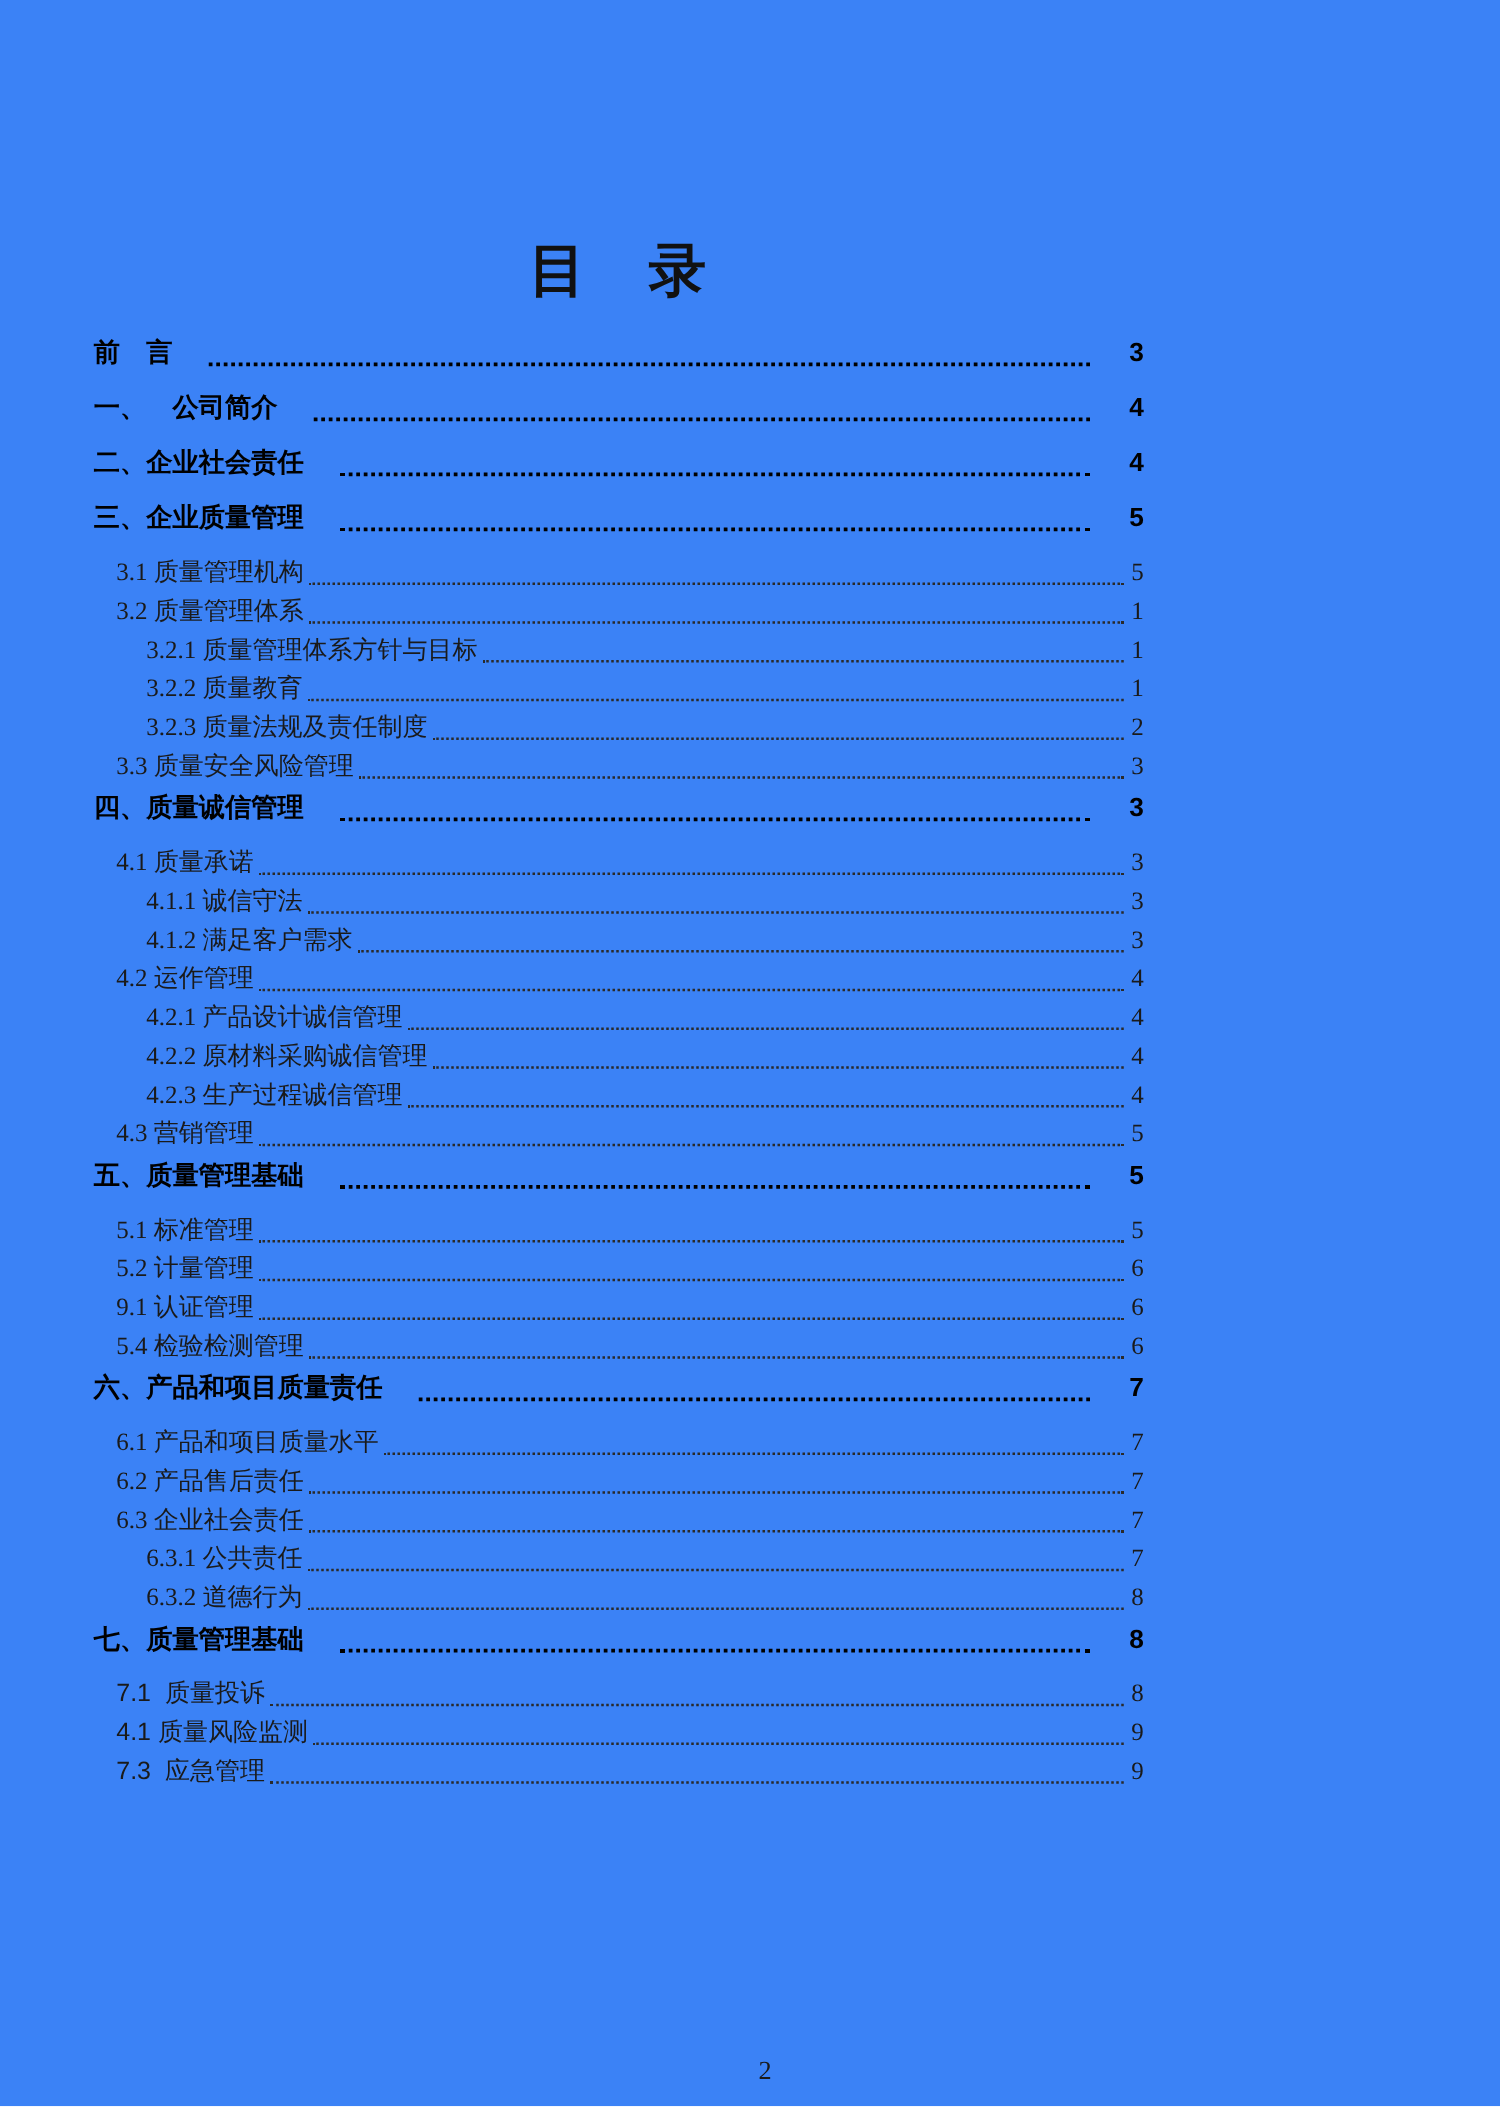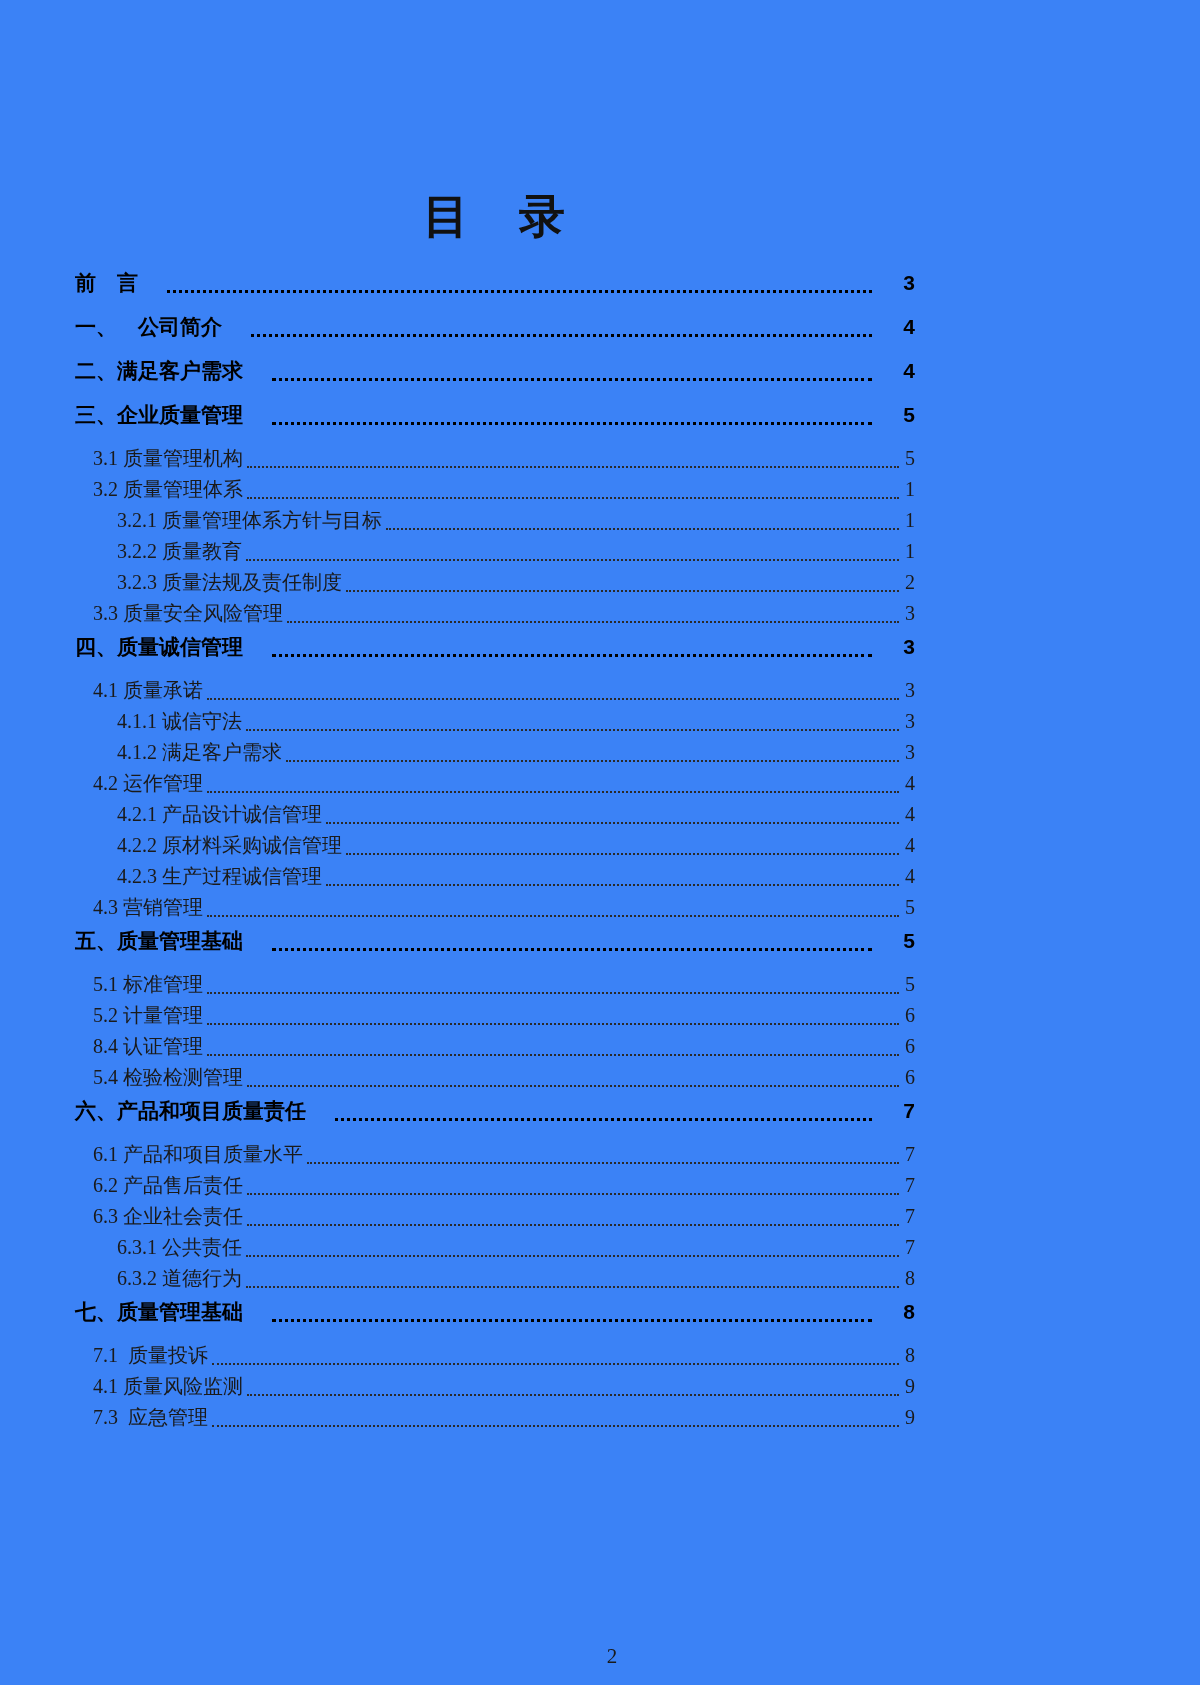--- a/index.html
+++ b/index.html
@@ -56,21 +56,21 @@
     gap: 25px;
   }
   .lvl1 .leader { border-bottom: 3px dotted #000000; margin-bottom: 5px; }
   .lvl1 .toc-page { font-weight: bold; }
 
   
   .lvl2 { padding-left: 18px; }
   .lvl3 { padding-left: 42px; }
 
   
-  .v-sans .toc-label { font-family: Liberation Serif, serif; }
+  .v-sans .toc-label { font-family: Liberation Sans, sans-serif; }
 
   .page-footer {
     position: absolute;
     left: 0;
     top: 1644px;
     width: 1224px; 
     text-align: center;
     font-size: 21px;
     font-family: "Liberation Serif", serif;
     color: #1a1a1a;
@@ -90,21 +90,21 @@
     <span class="toc-page">3</span>
   </div>
 
   <div class="toc-row lvl1">
     <span class="toc-label">一、　公司简介</span>
     <span class="leader"></span>
     <span class="toc-page">4</span>
   </div>
 
   <div class="toc-row lvl1">
-    <span class="toc-label">二、满足客户需求</span>
+    <span class="toc-label">二、企业社会责任</span>
     <span class="leader"></span>
     <span class="toc-page">4</span>
   </div>
 
   <div class="toc-row lvl1">
     <span class="toc-label">三、企业质量管理</span>
     <span class="leader"></span>
     <span class="toc-page">5</span>
   </div>
 
@@ -210,21 +210,21 @@
     <span class="toc-page">5</span>
   </div>
 
   <div class="toc-row lvl2">
     <span class="toc-label">5.2 计量管理</span>
     <span class="leader"></span>
     <span class="toc-page">6</span>
   </div>
 
   <div class="toc-row lvl2">
-    <span class="toc-label">8.4 认证管理</span>
+    <span class="toc-label">9.1 认证管理</span>
     <span class="leader"></span>
     <span class="toc-page">6</span>
   </div>
 
   <div class="toc-row lvl2">
     <span class="toc-label">5.4 检验检测管理</span>
     <span class="leader"></span>
     <span class="toc-page">6</span>
   </div>
 

